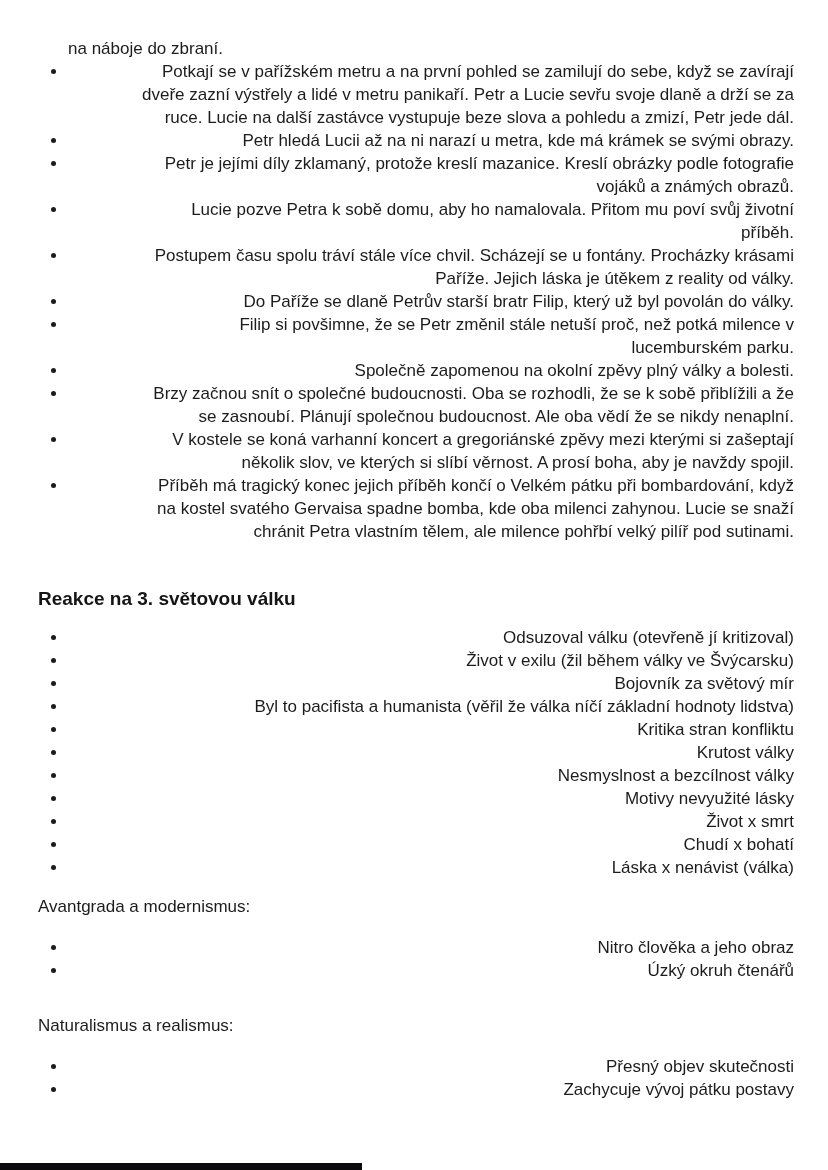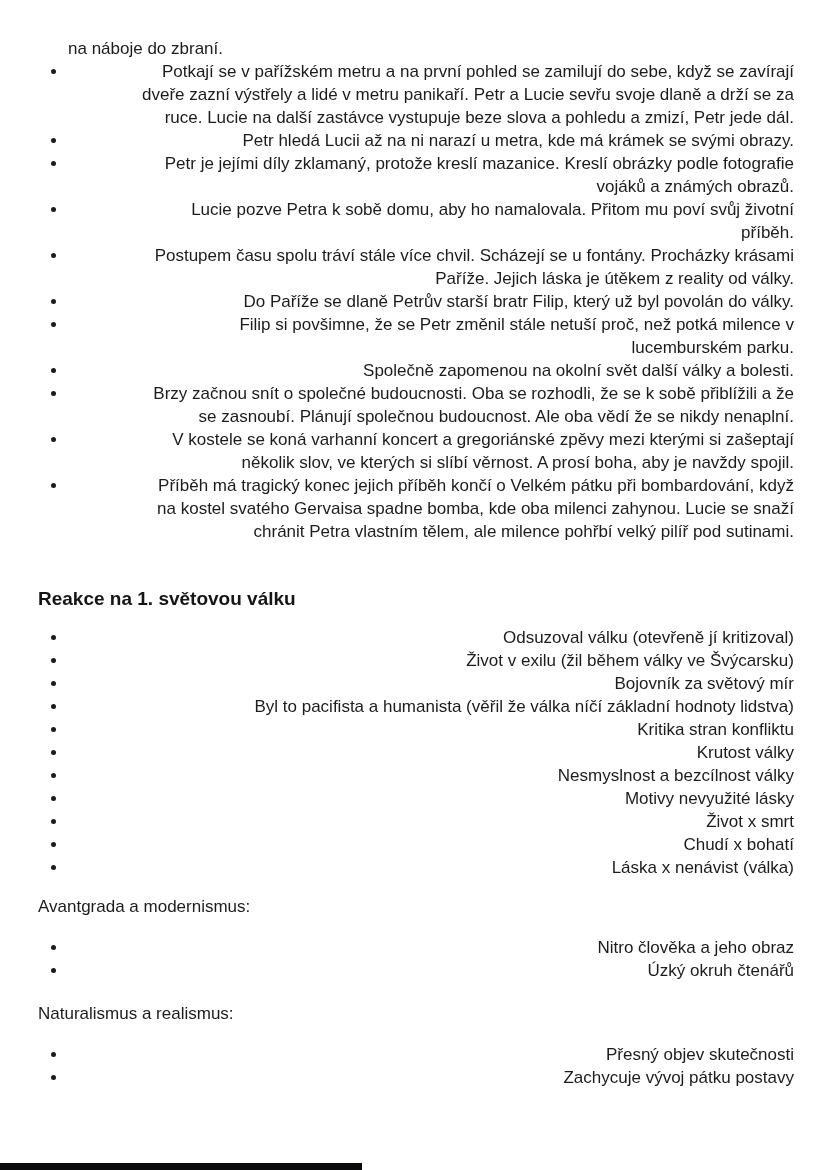--- a/index.html
+++ b/index.html
@@ -46,21 +46,21 @@
     font-size: 19px;
     line-height: 26px;
     font-weight: bold;
     color: #151515;
   }
   ul.reaction-list { margin-top: 14px; }
   p.sub-label {
     margin: 16px 0 0 0;
     line-height: 23px;
   }
-  p.sub-label.naturalism { margin-top: 20px; }
+  p.sub-label.naturalism { margin-top: 32px; }
   ul.sub-list { margin-top: 18px; }
   .next-block-edge {
     position: absolute;
     left: 0;
     bottom: 0;
     width: 362px;
     height: 7px;
     background: #0a0a0c;
   }
 </style>
@@ -78,31 +78,31 @@
       <li>Petr hledá Lucii až na ni narazí u metra, kde má krámek se svými obrazy.</li>
       <li>Petr je jejími díly zklamaný, protože kreslí mazanice. Kreslí obrázky podle fotografie
 vojáků a známých obrazů.</li>
       <li>Lucie pozve Petra k sobě domu, aby ho namalovala. Přitom mu poví svůj životní
 příběh.</li>
       <li>Postupem času spolu tráví stále více chvil. Scházejí se u fontány. Procházky krásami
 Paříže. Jejich láska je útěkem z reality od války.</li>
       <li>Do Paříže se dlaně Petrův starší bratr Filip, který už byl povolán do války.</li>
       <li>Filip si povšimne, že se Petr změnil stále netuší proč, než potká milence v
 lucemburském parku.</li>
-      <li>Společně zapomenou na okolní svět další války a bolesti.</li>
+      <li>Společně zapomenou na okolní zpěvy plný války a bolesti.</li>
       <li>Brzy začnou snít o společné budoucnosti. Oba se rozhodli, že se k sobě přiblížili a že
 se zasnoubí. Plánují společnou budoucnost. Ale oba vědí že se nikdy nenaplní.</li>
       <li>V kostele se koná varhanní koncert a gregoriánské zpěvy mezi kterými si zašeptají
 několik slov, ve kterých si slíbí věrnost. A prosí boha, aby je navždy spojil.</li>
       <li>Příběh má tragický konec jejich příběh končí o Velkém pátku při bombardování, když
 na kostel svatého Gervaisa spadne bomba, kde oba milenci zahynou. Lucie se snaží
 chránit Petra vlastním tělem, ale milence pohřbí velký pilíř pod sutinami.</li>
     </ul>
 
-  <h2 class="section-heading">Reakce na 1. světovou válku</h2>
+  <h2 class="section-heading">Reakce na 3. světovou válku</h2>
 
   <ul class="doc-list reaction-list">
       <li>Odsuzoval válku (otevřeně jí kritizoval)</li>
       <li>Život v exilu (žil během války ve Švýcarsku)</li>
       <li>Bojovník za světový mír</li>
       <li>Byl to pacifista a humanista (věřil že válka níčí základní hodnoty lidstva)</li>
       <li>Kritika stran konfliktu</li>
       <li>Krutost války</li>
       <li>Nesmyslnost a bezcílnost války</li>
       <li>Motivy nevyužité lásky</li>

